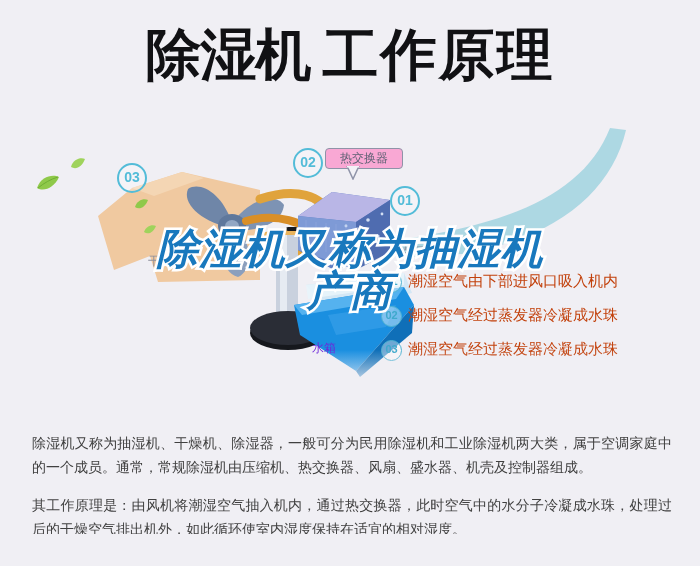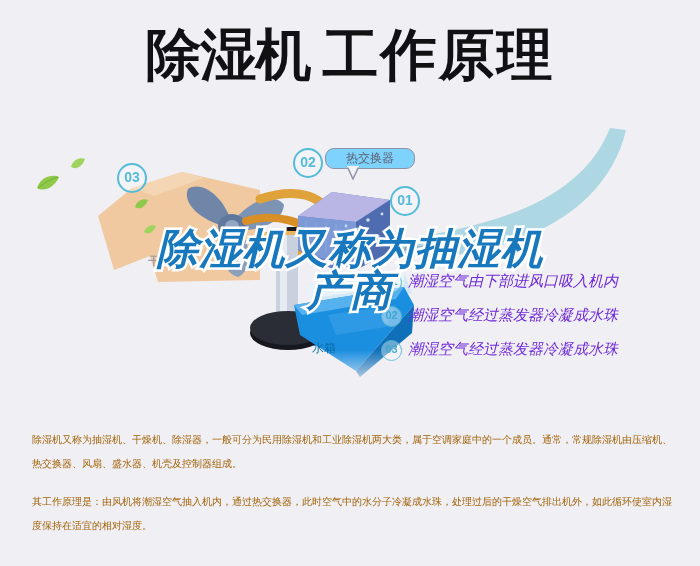--- a/index.html
+++ b/index.html
@@ -50,42 +50,42 @@
     background:rgba(255,255,255,0.25);
     font-family:"Liberation Sans","DejaVu Sans",sans-serif;
   }
   #badge01{left:390px;top:186px;}
   #badge02{left:293px;top:148px;}
   #badge03{left:117px;top:163px;}
 
   
   .callout{
     position:absolute;left:325px;top:148px;
-    padding:2px 20px;border:1.5px solid #8f93a8;border-radius:9px;
-    background:#7dd3fc;color:#5d6073;font-size:12px;line-height:15px;
+    padding:2px 14px;border:1.5px solid #8f93a8;border-radius:4px;
+    background:#f9a8d4;color:#5d6073;font-size:12px;line-height:15px;
     white-space:nowrap;
   }
   .callout-tail{position:absolute;left:345px;top:166px;width:16px;height:14px;}
 
   
   .mini-label{position:absolute;font-size:12px;color:#8d8f9c;white-space:nowrap;}
   #lbl-dry{left:148px;top:253px;}
   #lbl-humid{left:400px;top:244px;}
-  .tank-label{position:absolute;left:312px;top:340px;font-size:12px;color:#0369a1;white-space:nowrap;}
+  .tank-label{position:absolute;left:312px;top:340px;font-size:12px;color:#6d28d9;white-space:nowrap;}
 
   
   .steps{position:absolute;left:381px;top:270px;width:310px;}
   .step{display:flex;align-items:flex-start;margin-bottom:11px;}
   .step-num{
     flex:0 0 auto;width:19px;height:19px;border-radius:50%;
     border:1.5px solid #4fb3d2;color:#3fa9cc;
     font-size:11px;font-weight:700;text-align:center;line-height:17px;
     margin-right:6px;margin-top:2px;background:rgba(255,255,255,.4);
   }
-  .step-text{font-size:15px;color:#6d28d9;line-height:21px;white-space:nowrap;font-style:italic;}
+  .step-text{font-size:15px;color:#c2410c;line-height:21px;white-space:nowrap;}
 
   
   .overlay{
     position:absolute;left:0;top:228px;width:700px;text-align:center;
     font-size:42px;line-height:42px;font-weight:700;font-style:italic;
     color:#1878bd;
     -webkit-text-stroke:5px #ffffff;
     paint-order:stroke fill;
     letter-spacing:1px;
     pointer-events:none;
@@ -94,21 +94,21 @@
 
   
   .banner-fade{
     position:absolute;left:0;top:350px;width:700px;height:62px;
     background:linear-gradient(to bottom,rgba(240,239,244,0) 0%,rgba(240,239,244,.85) 55%,#f0eff4 100%);
   }
 
   
   .copy{position:absolute;left:32px;top:418px;width:640px;}
   .para{
-    font-size:10px;line-height:24px;color:#a16207;
+    font-size:14px;line-height:24px;color:#404040;
     font-family:Liberation Serif, serif;
     margin-bottom:14px;text-align:justify;
   }
 </style>
 </head>
 <body>
 
 <div id="page">
 
   <div class="banner">

